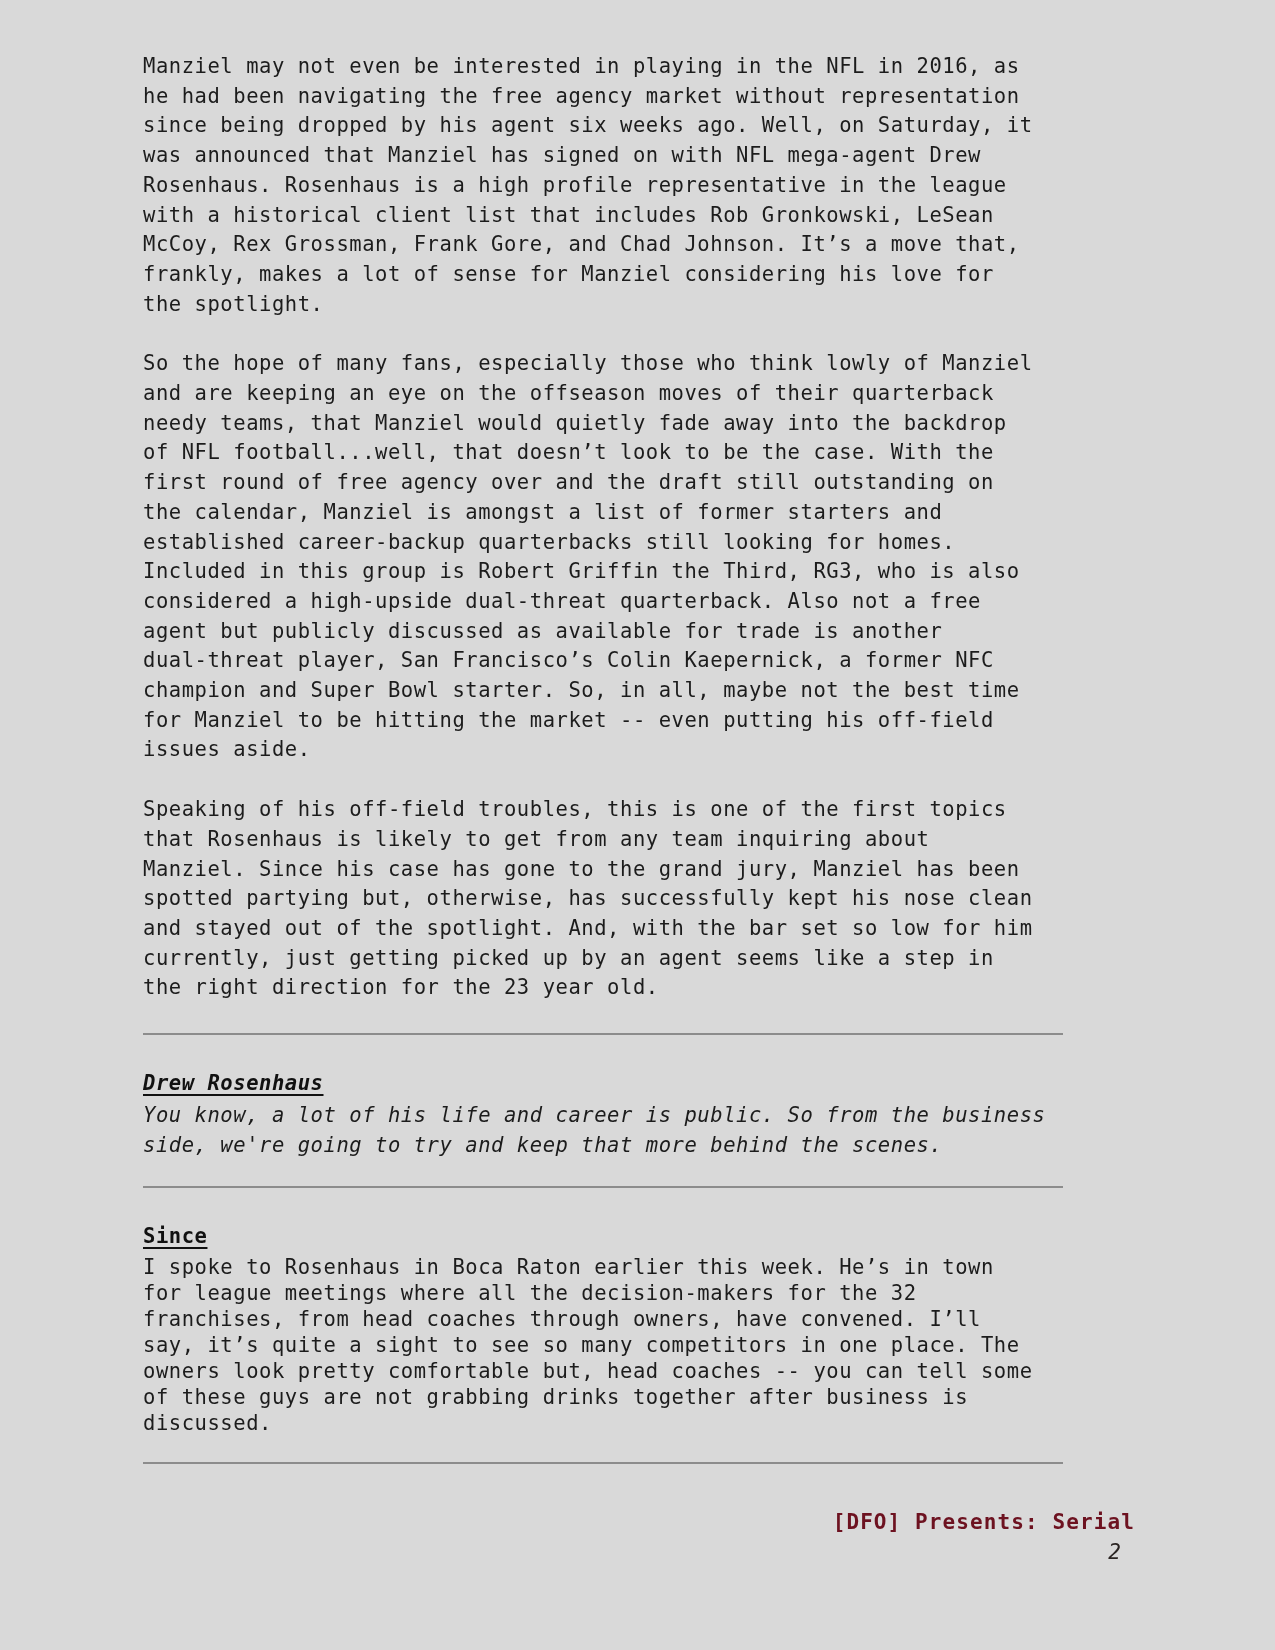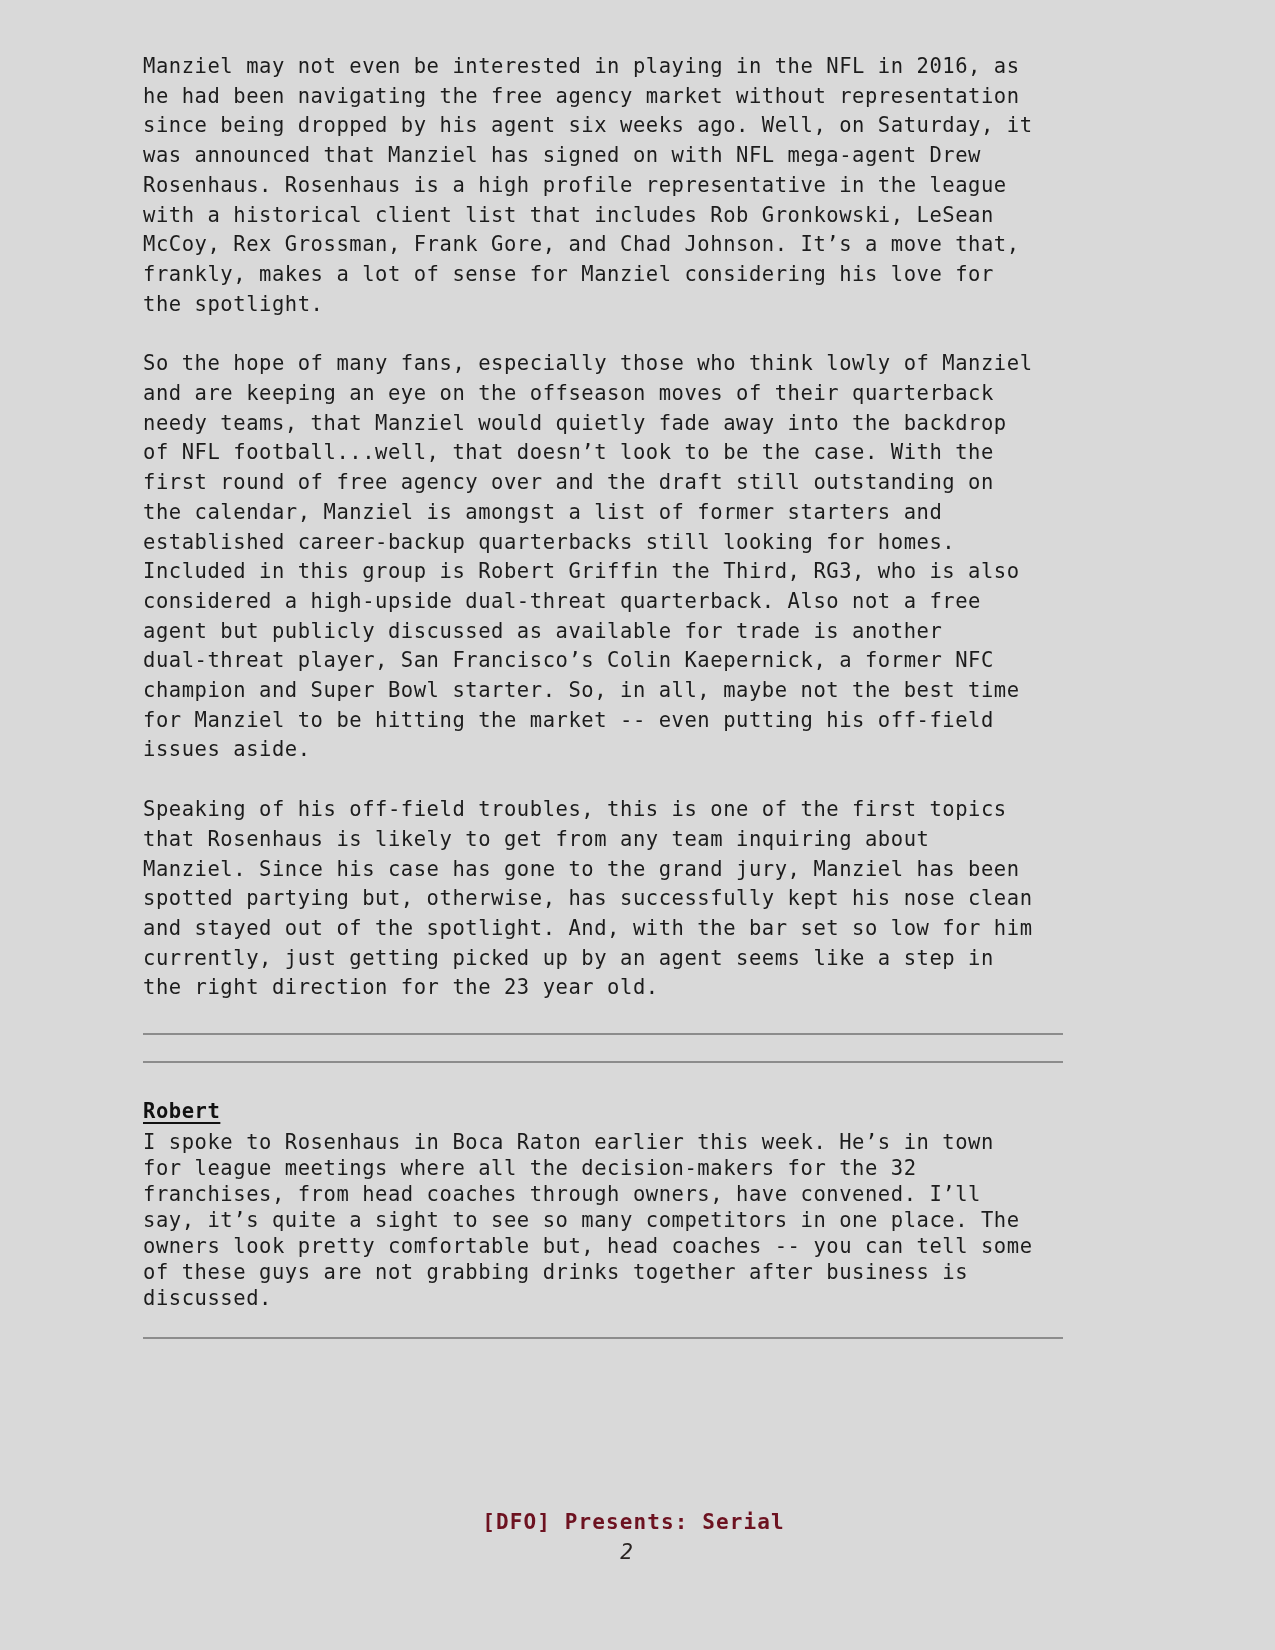--- a/index.html
+++ b/index.html
@@ -80,21 +80,21 @@
     color: #1c1c1c;
     white-space: pre-wrap;
     margin: 2px 0 0 0;
   }
 
   .footer {
     position: absolute;
     left: 132px;
     right: 140px;
     top: 1488px;
-    text-align: center;
+    text-align: right;
   }
   .footer-title {
     font-size: 21px;
     letter-spacing: 1.1px;
     font-weight: bold;
     color: #6d1220;
     display: block;
     margin-top: 22px;
   }
   .footer-page {
@@ -139,26 +139,33 @@
   <p class="body-text para">Speaking of his off-field troubles, this is one of the first topics
 that Rosenhaus is likely to get from any team inquiring about
 Manziel. Since his case has gone to the grand jury, Manziel has been
 spotted partying but, otherwise, has successfully kept his nose clean
 and stayed out of the spotlight. And, with the bar set so low for him
 currently, just getting picked up by an agent seems like a step in
 the right direction for the 23 year old.</p>
 
   <hr class="rule rule-1">
 
+  <div class="speaker-block">
+    <div>
+      <span class="speaker italic">Drew Rosenhaus</span>
+    </div>
+    <p class="quote-lines">You know, a lot of his life and career is public. So from the business
+side, we're going to try and keep that more behind the scenes.</p>
+  </div>
 
   <hr class="rule rule-2">
 
   <div class="speaker-block">
     <div>
-      <span class="speaker">Robert</span>
+      <span class="speaker">Since</span>
     </div>
     <p class="speaker-body">I spoke to Rosenhaus in Boca Raton earlier this week. He’s in town
 for league meetings where all the decision-makers for the 32
 franchises, from head coaches through owners, have convened. I’ll
 say, it’s quite a sight to see so many competitors in one place. The
 owners look pretty comfortable but, head coaches -- you can tell some
 of these guys are not grabbing drinks together after business is
 discussed.</p>
   </div>
 

